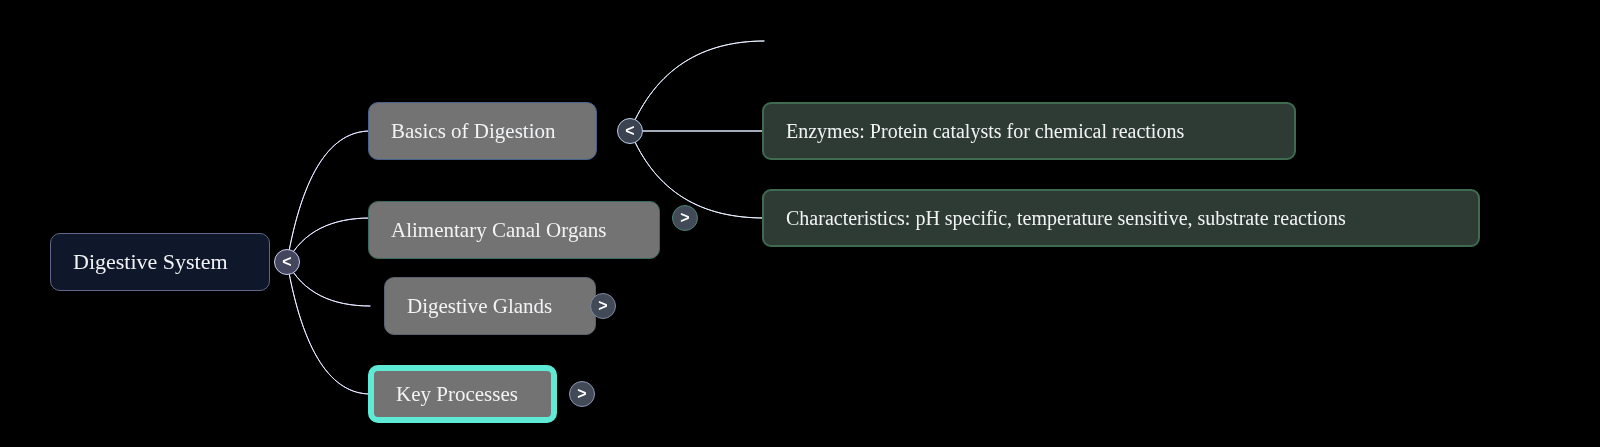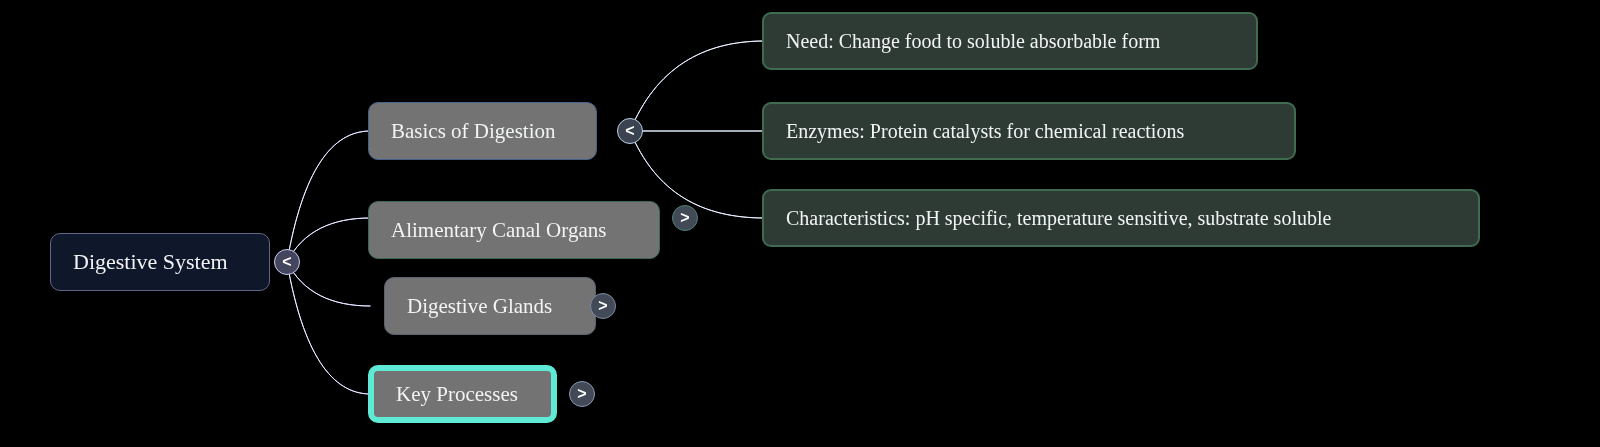--- a/index.html
+++ b/index.html
@@ -84,30 +84,27 @@
   </div>
 
   <div class="node n-child n-glands" style="left:368px;top:277px;width:212px;height:58px;">
     <span>Digestive Glands</span>
   </div>
 
   <div class="node n-child n-key" style="left:368px;top:365px;width:189px;height:58px;">
     <span>Key Processes</span>
   </div>
 
-  <div class="node n-leaf" style="left:762px;top:12px;width:496px;height:58px;">
-    <span>Need: Change food to soluble absorbable form</span>
-  </div>
 
   <div class="node n-leaf" style="left:762px;top:102px;width:534px;height:58px;">
     <span>Enzymes: Protein catalysts for chemical reactions</span>
   </div>
 
   <div class="node n-leaf" style="left:762px;top:189px;width:718px;height:58px;">
-    <span>Characteristics: pH specific, temperature sensitive, substrate soluble</span>
+    <span>Characteristics: pH specific, temperature sensitive, substrate reactions</span>
   </div>
 
   <div class="toggle t-root" style="left:274px;top:249px;">&lt;</div>
   <div class="toggle t-basics" style="left:617px;top:118px;">&lt;</div>
   <div class="toggle t-alim" style="left:672px;top:205px;">&gt;</div>
   <div class="toggle t-glands" style="left:590px;top:293px;">&gt;</div>
   <div class="toggle t-key" style="left:569px;top:381px;">&gt;</div>
 
 </div>
 

